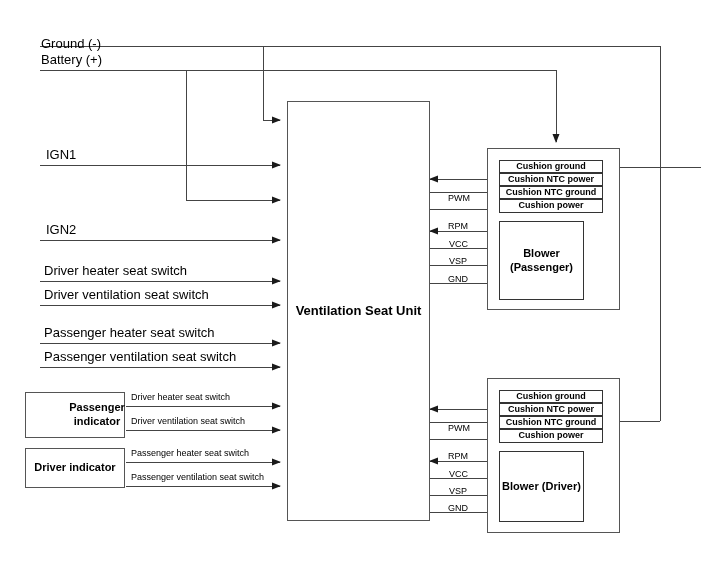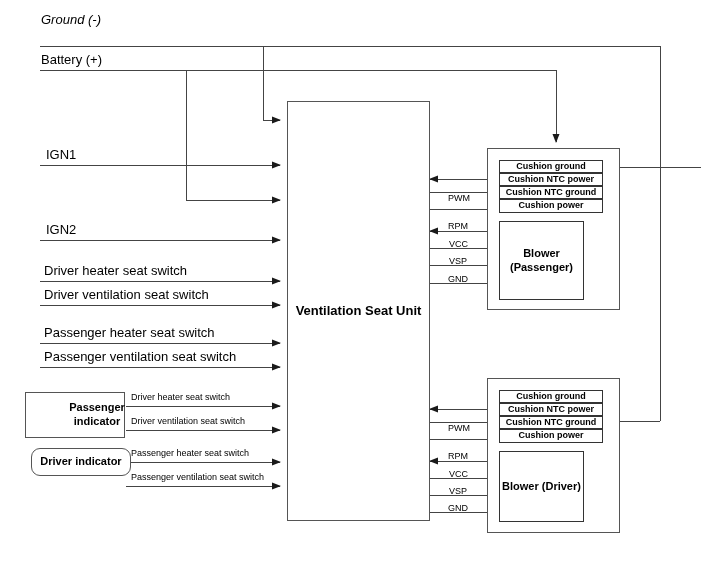--- a/index.html
+++ b/index.html
@@ -68,35 +68,35 @@
       <path d="M499,409 L430,409" marker-end="url(#arL)"></path>
       <path d="M430,422 L499,422" marker-end="url(#ar)"></path>
       <path d="M430,439 L499,439" marker-end="url(#ar)"></path>
       <path d="M499,461 L430,461" marker-end="url(#arL)"></path>
       <path d="M430,478 L499,478" marker-end="url(#ar)"></path>
       <path d="M430,495 L499,495" marker-end="url(#ar)"></path>
       <path d="M430,512 L499,512" marker-end="url(#ar)"></path>
     </g>
   </svg>
 
-  <div class="lbl f13" style="left:41px;top:12px;font-style:italic;">Ground (-)</div>
+  <div class="lbl f13" style="left:41px;top:36px;">Ground (-)</div>
   <div class="lbl f13" style="left:41px;top:52px;">Battery (+)</div>
 
   <div class="lbl f13" style="left:46px;top:147px;">IGN1</div>
   <div class="lbl f13" style="left:46px;top:222px;">IGN2</div>
   <div class="lbl f13" style="left:44px;top:263px;">Driver heater seat switch</div>
   <div class="lbl f13" style="left:44px;top:287px;">Driver ventilation seat switch</div>
   <div class="lbl f13" style="left:44px;top:325px;">Passenger heater seat switch</div>
   <div class="lbl f13" style="left:44px;top:349px;">Passenger ventilation seat switch</div>
 
   <div class="box ctr" style="left:25px;top:392px;width:100px;height:46px;flex-direction:column;padding-left:44px;">
     <span class="f11">Passenger</span>
     <span class="f11">indicator</span>
   </div>
-  <div class="box ctr" style="left:31px;top:448px;width:100px;height:28px;border-radius:9px;">
+  <div class="box ctr" style="left:25px;top:448px;width:100px;height:40px;">
     <span class="f11">Driver indicator</span>
   </div>
 
   <div class="lbl f9" style="left:131px;top:392px;">Driver heater seat switch</div>
   <div class="lbl f9" style="left:131px;top:416px;">Driver ventilation seat switch</div>
   <div class="lbl f9" style="left:131px;top:448px;">Passenger heater seat switch</div>
   <div class="lbl f9" style="left:131px;top:472px;">Passenger ventilation seat switch</div>
 
   <div class="box ctr" style="left:287px;top:101px;width:143px;height:420px;align-items:center;">
     <span class="f13">Ventilation Seat Unit</span>

